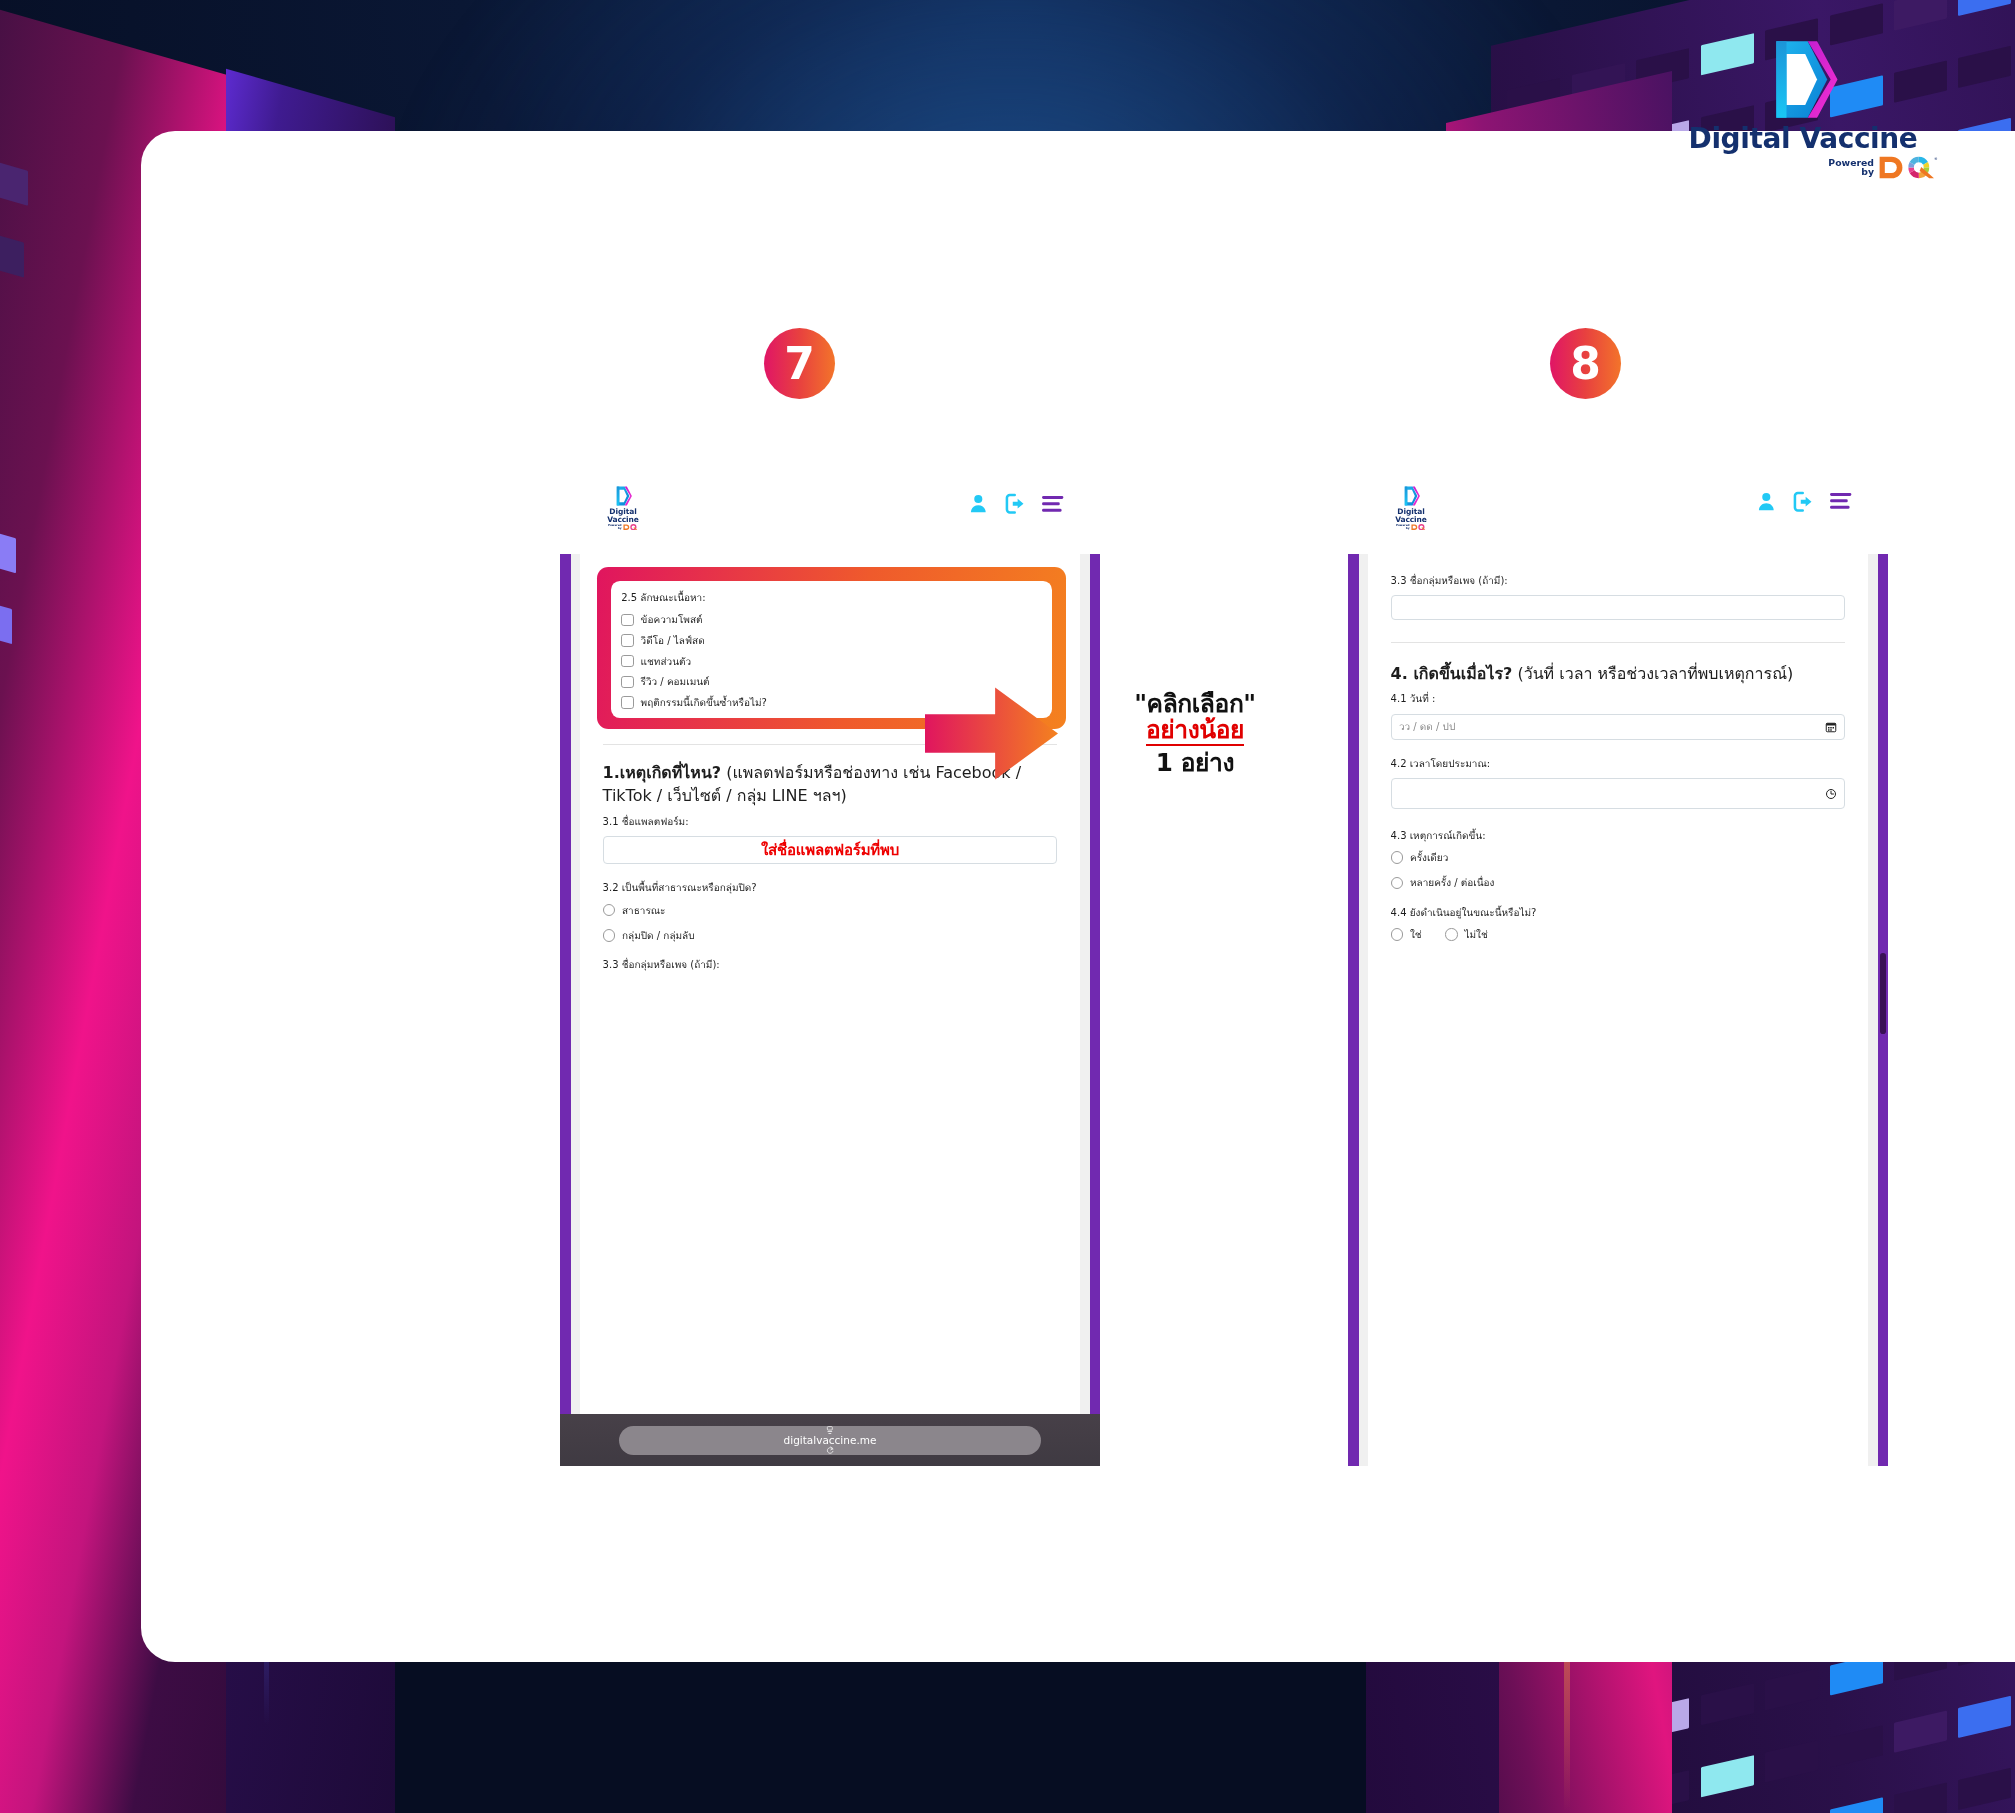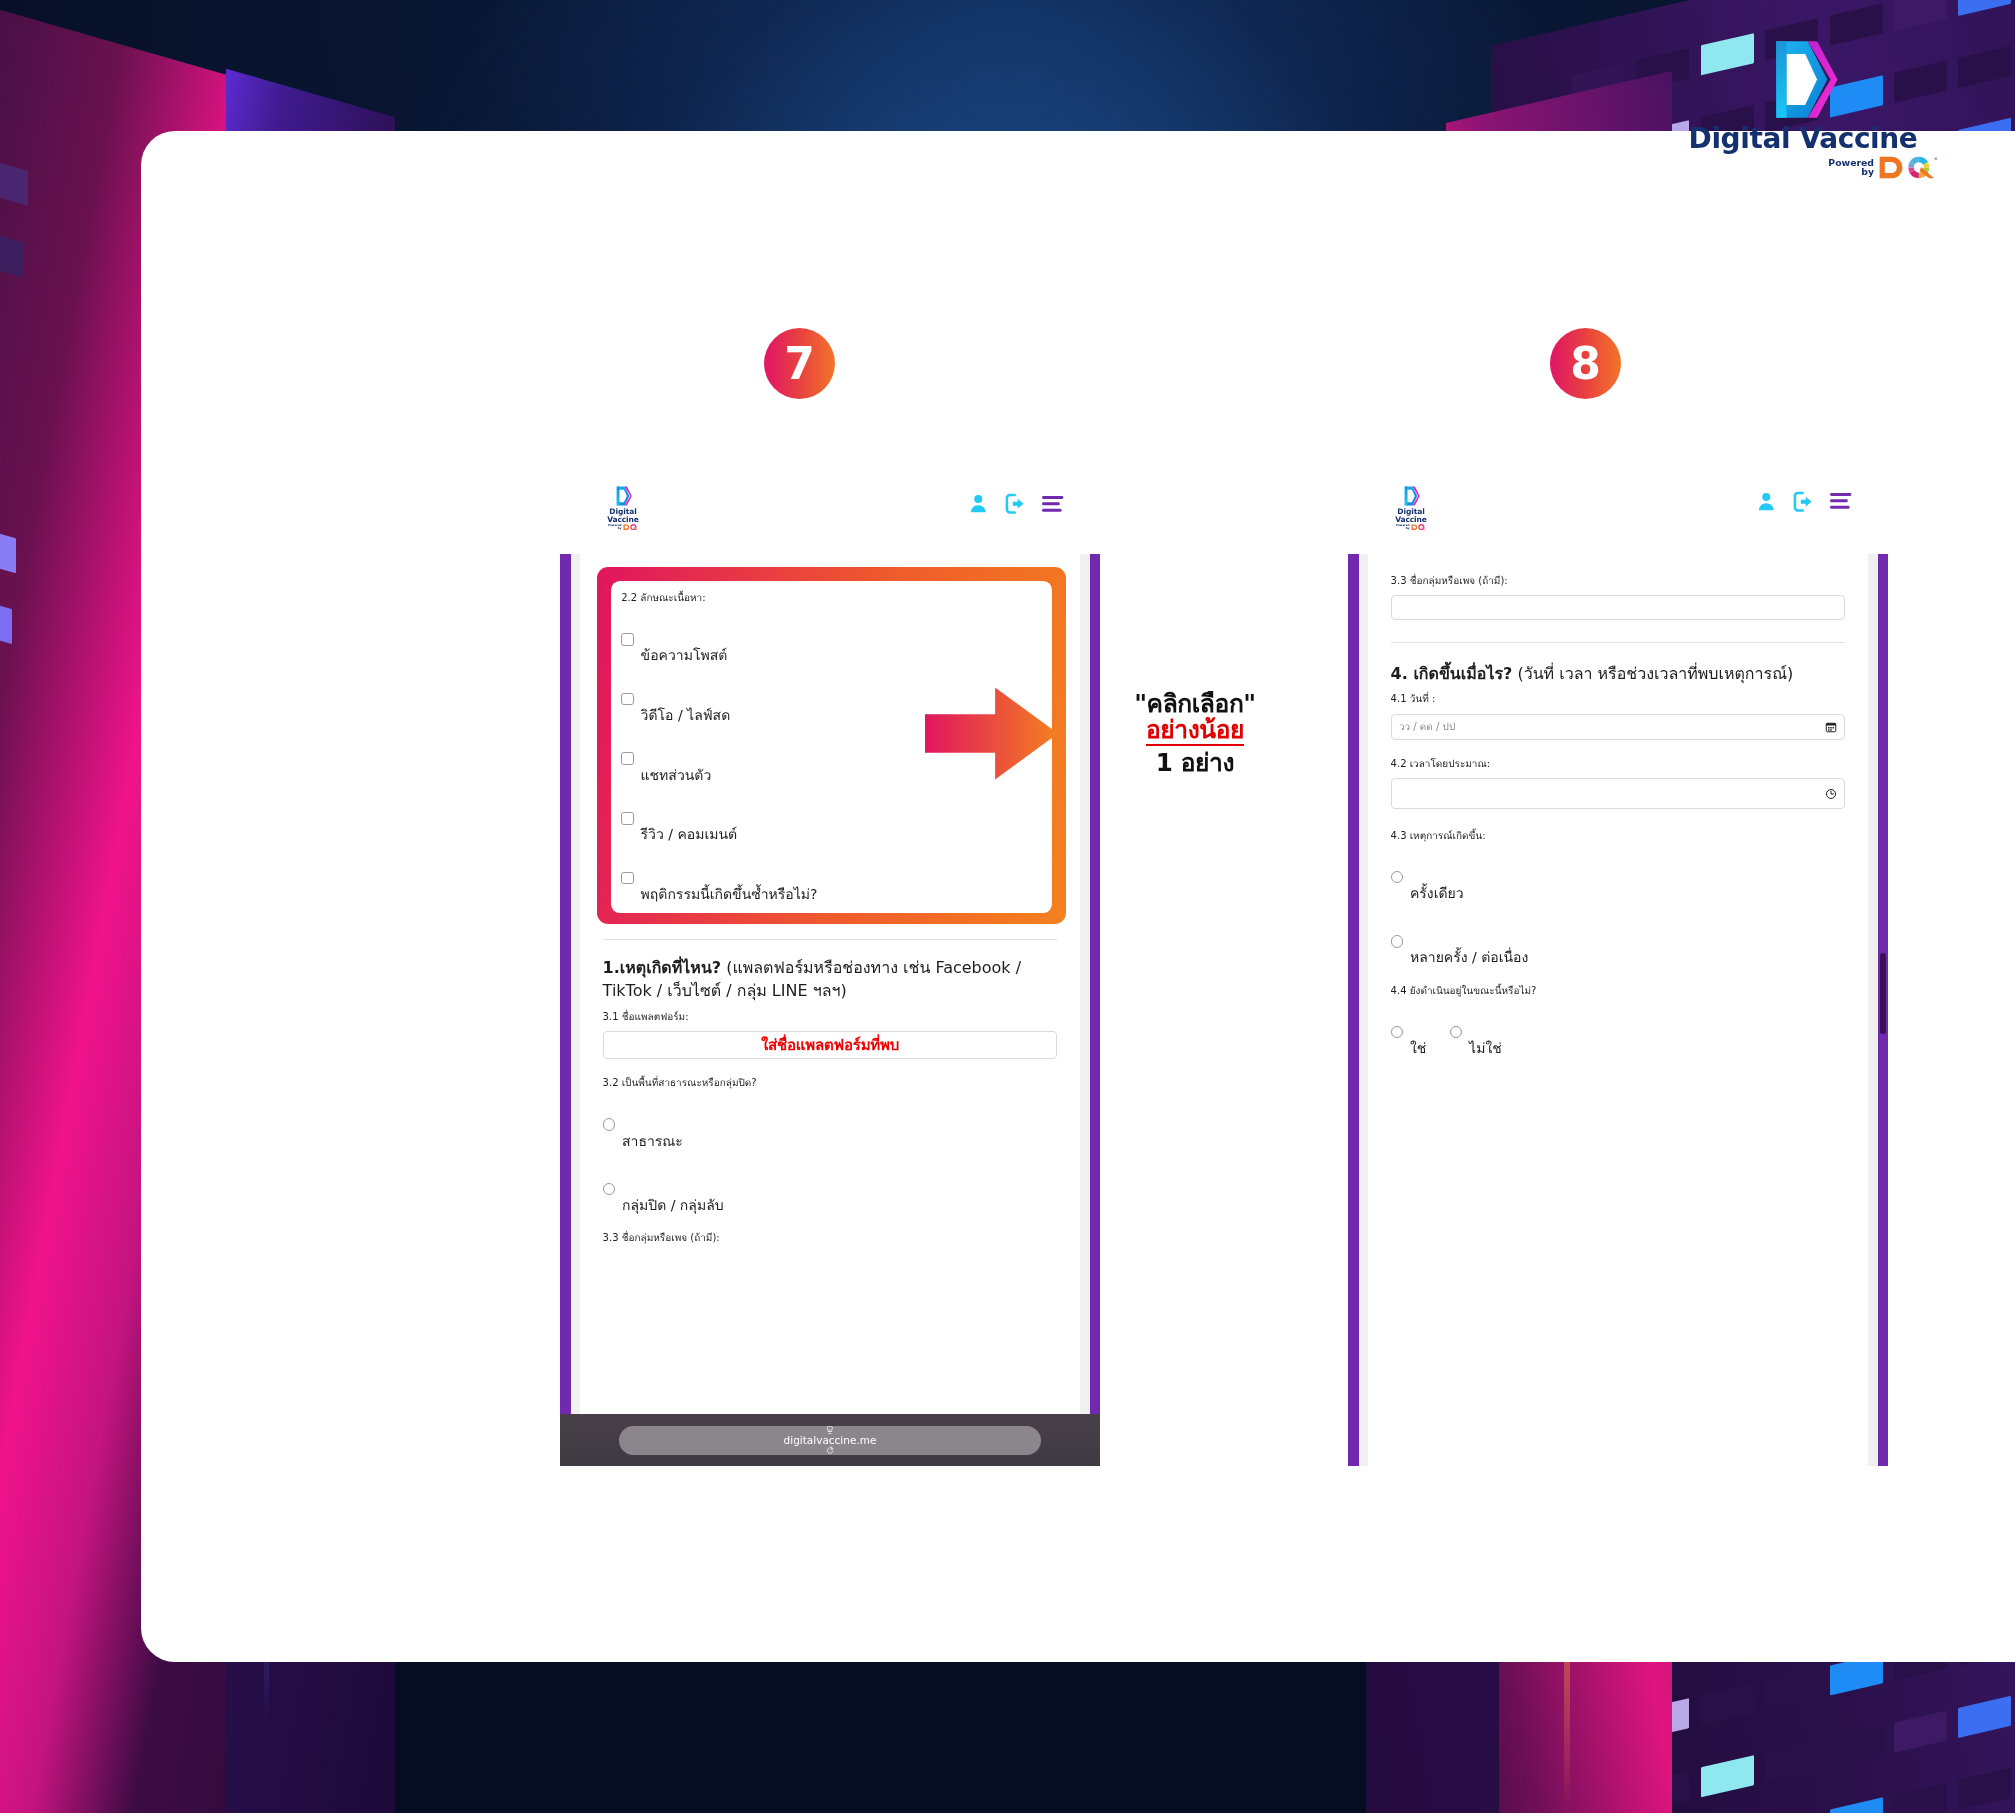--- a/index.html
+++ b/index.html
@@ -84,21 +84,21 @@
 
   .sheet{position:absolute;background:#fff;}
 
   
   .q{font-size:16px;color:#1d1d1d;line-height:1.45;margin:0 0 6.4px;}
   .q b{font-weight:700;}
   .sub{font-size:10px;color:#1d1d1d;margin:0 0 7.3px;}
   .opt{display:flex;align-items:center;gap:6.9px;margin:0 0 5.6px;}
   .cb{width:10.5px;height:10.5px;border:1px solid #9a9a9a;border-radius:2.8px;flex:none;background:#fff;}
   .rb{width:10.5px;height:10.5px;border:1px solid #9a9a9a;border-radius:50%;flex:none;background:#fff;}
-  .opt .lbl{font-size:14px;color:#1d1d1d;margin-top:32px;}
+  .opt .lbl{font-size:10px;color:#1d1d1d;}
   .field{border:0.8px solid #d6dde2;border-radius:4px;background:#fff;height:22.6px;
     display:flex;align-items:center;padding:0 7.3px;box-sizing:border-box;}
   .field .ph{font-size:10px;color:#8a8a8a;}
   .field .grow{flex:1;}
   .hr{height:0.8px;background:#e3e3e3;margin:13.7px 0;}
 
   .bigred{border:0.8px solid #d6dde2;border-radius:4px;background:#fff;height:26px;
     display:flex;align-items:center;justify-content:center;}
   .bigred span{color:#ee0000;font-size:15px;font-weight:700;letter-spacing:-0.2px;}
   .hlbox{position:absolute;border-radius:8.9px;padding:10.5px 11.3px 8px;box-sizing:border-box;
@@ -458,21 +458,21 @@
     <div class="rail" style="left:0;"></div>
     <div class="rail-gap" style="left:10.5px;"></div>
     <div class="rail" style="right:0;"></div>
     <div class="rail-gap" style="right:10.5px;"></div>
 
     <div class="sheet" style="left:20px;right:20px;top:0;bottom:0;padding:16px 22.6px 0;box-sizing:border-box;">
 
       <div class="hlbox" style="position:relative;left:-3.2px;width:102%;">
         <div style="position:absolute;inset:-2.8px;border-radius:11.3px;background:linear-gradient(100deg,#e0155f 0%,#ef5a2c 55%,#f4811f 100%);"></div>
         <div style="position:relative;background:#fff;border-radius:8.9px;padding:9.7px 10.5px 6.4px;">
-          <div class="sub">2.2 ลักษณะเนื้อหา:</div>
+          <div class="sub">2.5 ลักษณะเนื้อหา:</div>
           <div class="opt">
             <span class="cb"></span>
             <span class="lbl">ข้อความโพสต์</span>
           </div>
           <div class="opt">
             <span class="cb"></span>
             <span class="lbl">วิดีโอ / ไลฟ์สด</span>
           </div>
           <div class="opt">
             <span class="cb"></span>

